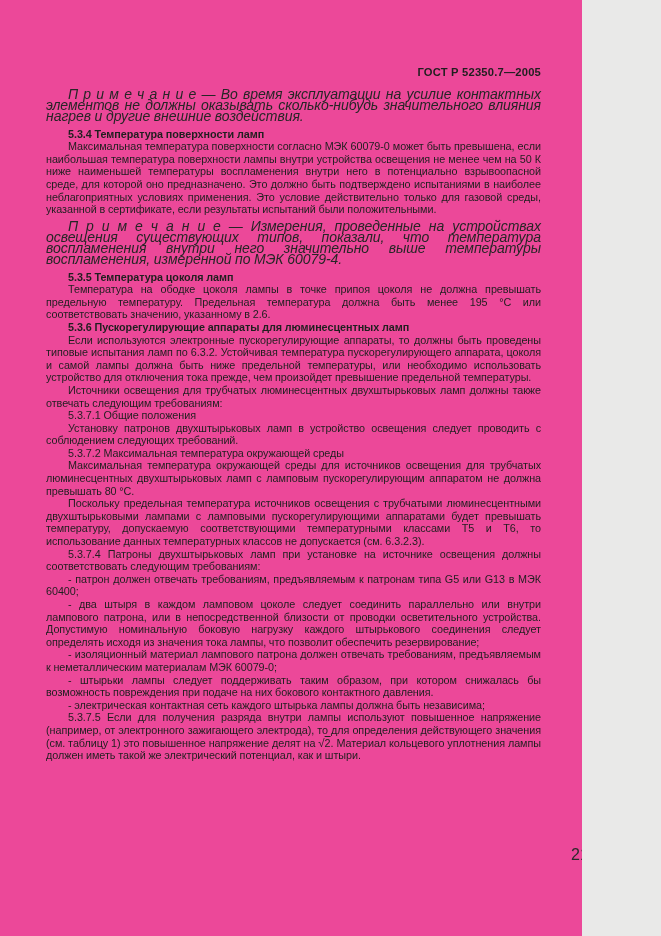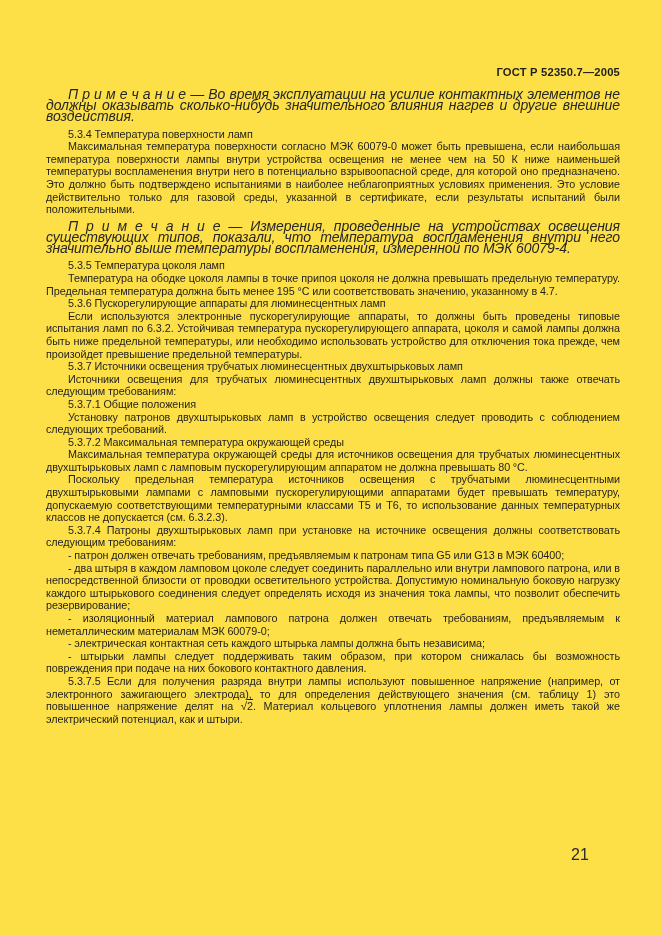--- a/index.html
+++ b/index.html
@@ -3,23 +3,23 @@
 <meta charset="utf-8">
 <title>ГОСТ Р 52350.7—2005 — стр. 21</title>
 <style>
   html, body {
     margin: 0;
     padding: 0;
     background: #e9e9e8;
   }
   .page {
     position: relative;
-    width: 661px;
+    width: 582px;
     height: 936px;
-    background: #fde047;
+    background: #ec4899;
     color: #1f1f1f;
     font-family: "Liberation Sans", "DejaVu Sans", sans-serif;
     overflow: hidden;
     box-sizing: border-box;
   }
   .doc-header {
     padding: 66px 41px 0 46px;
     text-align: right;
     font-size: 11.2px;
     font-weight: bold;
@@ -31,21 +31,21 @@
   .content p {
     margin: 0;
     text-align: justify;
     text-indent: 22px;
     font-size: 10.8px;
     line-height: 12.6px;
     letter-spacing: -0.05px;
     word-spacing: -0.2px;
   }
   .content p.h {
-    font-weight: normal;
+    font-weight: bold;
     text-align: left;
   }
   .content p.note {
     font-size: 14px;
     line-height: 11.2px;
     margin: 5px 0;
     color: #262626;
     font-style: italic;
   }
   .radical-sign {
@@ -70,34 +70,33 @@
   <div class="doc-header">
     <span>ГОСТ Р 52350.7—2005</span>
   </div>
 
   <div class="content">
     <p class="note">П р и м е ч а н и е — Во время эксплуатации на усилие контактных элементов не должны оказывать сколько-нибудь значительного влияния нагрев и другие внешние воздействия.</p>
     <p class="b h">5.3.4 Температура поверхности ламп</p>
     <p class="b">Максимальная температура поверхности согласно МЭК 60079-0 может быть превышена, если наибольшая температура поверхности лампы внутри устройства освещения не менее чем на 50 К ниже наименьшей температуры воспламенения внутри него в потенциально взрывоопасной среде, для которой оно предназначено. Это должно быть подтверждено испытаниями в наиболее неблагоприятных условиях применения. Это условие действительно только для газовой среды, указанной в сертификате, если результаты испытаний были положительными.</p>
     <p class="note">П р и м е ч а н и е — Измерения, проведенные на устройствах освещения существующих типов, показали, что температура воспламенения внутри него значительно выше температуры воспламенения, измеренной по МЭК 60079-4.</p>
     <p class="b h">5.3.5 Температура цоколя ламп</p>
-    <p class="b">Температура на ободке цоколя лампы в точке припоя цоколя не должна превышать предельную температуру. Предельная температура должна быть менее 195 °С или соответствовать значению, указанному в 4.7.</p>
+    <p class="b">Температура на ободке цоколя лампы в точке припоя цоколя не должна превышать предельную температуру. Предельная температура должна быть менее 195 °С или соответствовать значению, указанному в 2.6.</p>
     <p class="b h">5.3.6 Пускорегулирующие аппараты для люминесцентных ламп</p>
     <p class="b">Если используются электронные пускорегулирующие аппараты, то должны быть проведены типовые испытания ламп по 6.3.2. Устойчивая температура пускорегулирующего аппарата, цоколя и самой лампы должна быть ниже предельной температуры, или необходимо использовать устройство для отключения тока прежде, чем произойдет превышение предельной температуры.</p>
-    <p class="b h">5.3.7 Источники освещения трубчатых люминесцентных двухштырьковых ламп</p>
     <p class="b">Источники освещения для трубчатых люминесцентных двухштырьковых ламп должны также отвечать следующим требованиям:</p>
     <p class="b">5.3.7.1 Общие положения</p>
     <p class="b">Установку патронов двухштырьковых ламп в устройство освещения следует проводить с соблюдением следующих требований.</p>
     <p class="b">5.3.7.2 Максимальная температура окружающей среды</p>
     <p class="b">Максимальная температура окружающей среды для источников освещения для трубчатых люминесцентных двухштырьковых ламп с ламповым пускорегулирующим аппаратом не должна превышать 80 °С.</p>
     <p class="b">Поскольку предельная температура источников освещения с трубчатыми люминесцентными двухштырьковыми лампами с ламповыми пускорегулирующими аппаратами будет превышать температуру, допускаемую соответствующими температурными классами Т5 и Т6, то использование данных температурных классов не допускается (см. 6.3.2.3).</p>
     <p class="b">5.3.7.4 Патроны двухштырьковых ламп при установке на источнике освещения должны соответствовать следующим требованиям:</p>
     <p class="b">- патрон должен отвечать требованиям, предъявляемым к патронам типа G5 или G13 в МЭК 60400;</p>
     <p class="b">- два штыря в каждом ламповом цоколе следует соединить параллельно или внутри лампового патрона, или в непосредственной близости от проводки осветительного устройства. Допустимую номинальную боковую нагрузку каждого штырькового соединения следует определять исходя из значения тока лампы, что позволит обеспечить резервирование;</p>
     <p class="b">- изоляционный материал лампового патрона должен отвечать требованиям, предъявляемым к неметаллическим материалам МЭК 60079-0;</p>
+    <p class="b">- штырьки лампы следует поддерживать таким образом, при котором снижалась бы возможность повреждения при подаче на них бокового контактного давления.</p>
     <p class="b">- электрическая контактная сеть каждого штырька лампы должна быть независима;</p>
-    <p class="b">- штырьки лампы следует поддерживать таким образом, при котором снижалась бы возможность повреждения при подаче на них бокового контактного давления.</p>
     <p class="b"><span>5.3.7.5 Если для получения разряда внутри лампы используют повышенное напряжение (например, от электронного зажигающего электрода), то для определения действующего значения (см. таблицу 1) это повышенное напряжение делят на </span><span><span class="radical-sign">√</span><span class="radical-value">2</span></span><span>. Материал кольцевого уплотнения лампы должен иметь такой же электрический потенциал, как и штыри.</span></p>
   </div>
 
   <div class="page-number">21</div>
 
 </div>
 
 </body></html>

